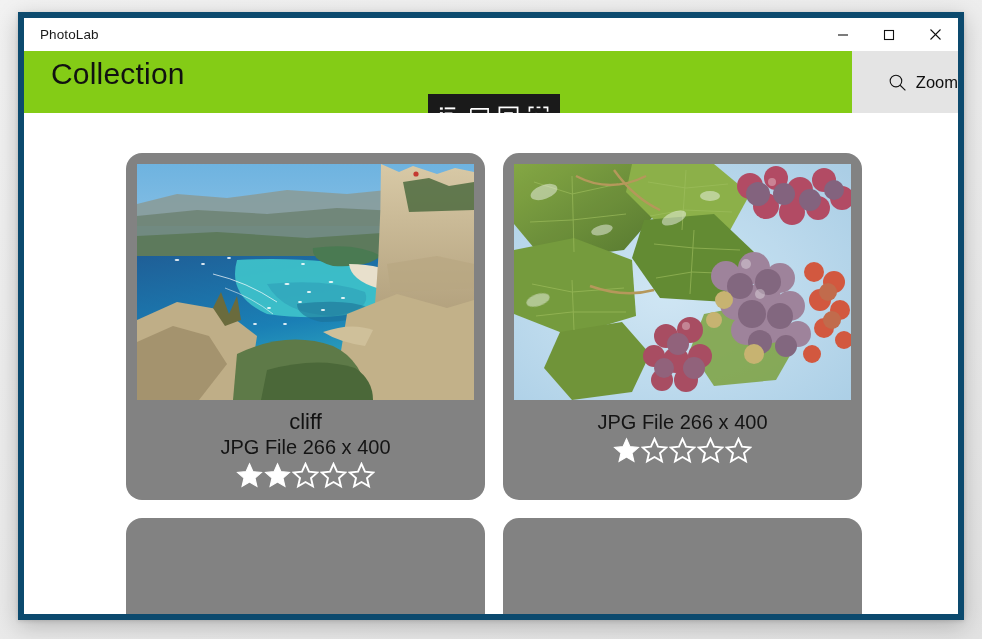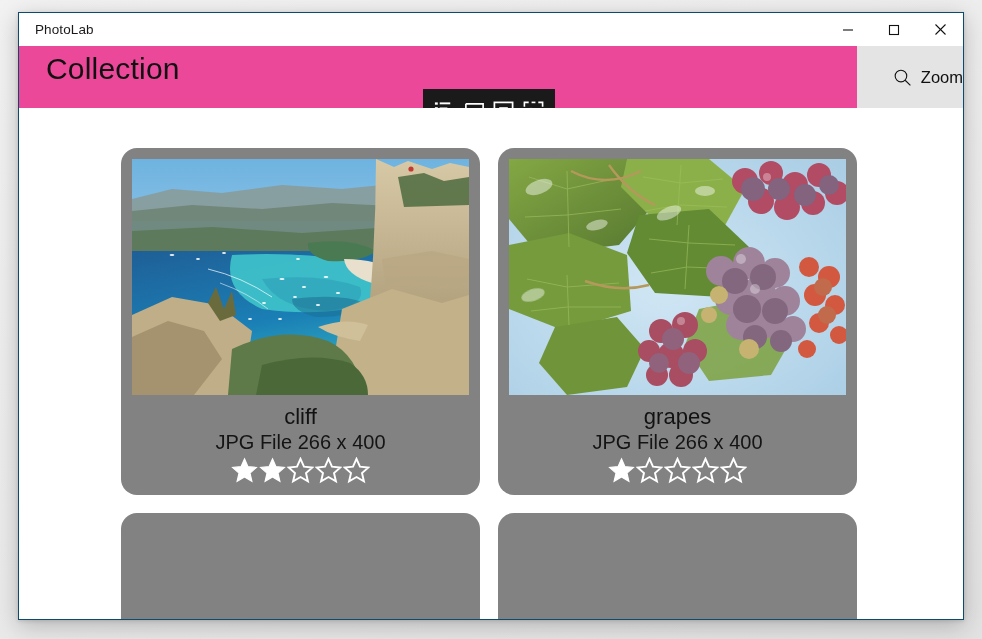--- a/index.html
+++ b/index.html
@@ -14,21 +14,21 @@
     background: linear-gradient(160deg, #f2f2f2 0%, #eaeaea 60%, #e2e2e2 100%);
     position: relative;
   }
 
   
   #app-window {
     position: absolute;
     left: 18px; top: 12px;
     width: 946px; height: 608px;
     background: #ffffff;
-    border: 1px solid #0c4a6e;
+    border: 6px solid #0c4a6e;
     box-shadow: 0 6px 22px rgba(0,0,0,0.22), 0 1px 4px rgba(0,0,0,0.14);
     overflow: hidden;
   }
 
   
   #title-bar {
     position: relative;
     height: 33px;
     background: #ffffff;
     display: flex;
@@ -50,21 +50,21 @@
     width: 46px; height: 33px;
     display: flex; align-items: center; justify-content: center;
     cursor: default;
   }
   .caption-btn svg { display: block; }
 
   
   #header-row {
     position: relative;
     height: 62px;
-    background: #ec4899;
+    background: #84cc16;
     text-align: right;
   }
   #page-title {
     position: absolute;
     left: 27px; top: 6px;
     font-size: 30px;
     font-weight: 300;
     color: #111111;
     letter-spacing: 0.2px;
   }
@@ -535,21 +535,20 @@
             <g fill="#ffffff" opacity="0.32">
               <circle cx="232" cy="100" r="5"></circle>
                 <circle cx="246" cy="130" r="5"></circle>
               <circle cx="172" cy="162" r="4"></circle>
                 <circle cx="258" cy="18" r="4"></circle>
             </g>
             <rect width="337" height="236" fill="#d8e6f0" opacity="0.06"></rect>
           </svg>
         </div>
         <div class="card-meta">
-          <div class="card-title">grapes</div>
           <div class="card-subtitle">JPG File   266 x 400</div>
           <div class="card-rating">
               <svg width="27" height="27" viewBox="0 0 24 24">
                 <path d="M12 1.6 L15.1 8.6 L22.6 9.3 L16.9 14.3 L18.6 21.7 L12 17.8 L5.4 21.7 L7.1 14.3 L1.4 9.3 L8.9 8.6 Z" fill="#ffffff" stroke="#ffffff" stroke-width="1" stroke-linejoin="miter"></path>
               </svg>
               <svg width="27" height="27" viewBox="0 0 24 24">
                 <path d="M12 1.6 L15.1 8.6 L22.6 9.3 L16.9 14.3 L18.6 21.7 L12 17.8 L5.4 21.7 L7.1 14.3 L1.4 9.3 L8.9 8.6 Z" fill="none" stroke="#ffffff" stroke-width="1.7" stroke-linejoin="miter"></path>
               </svg>
               <svg width="27" height="27" viewBox="0 0 24 24">
                 <path d="M12 1.6 L15.1 8.6 L22.6 9.3 L16.9 14.3 L18.6 21.7 L12 17.8 L5.4 21.7 L7.1 14.3 L1.4 9.3 L8.9 8.6 Z" fill="none" stroke="#ffffff" stroke-width="1.7" stroke-linejoin="miter"></path>

